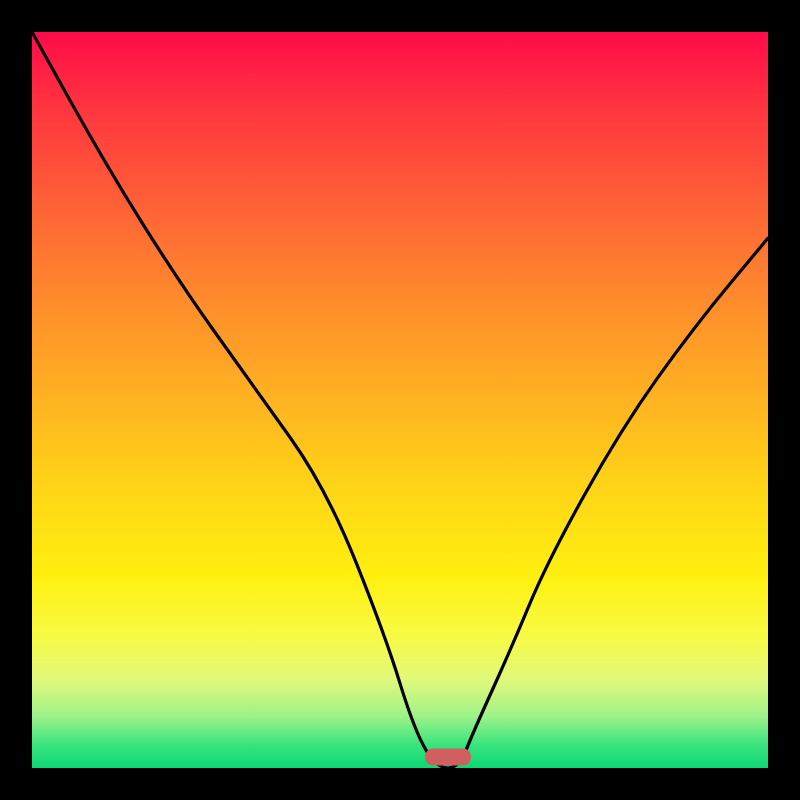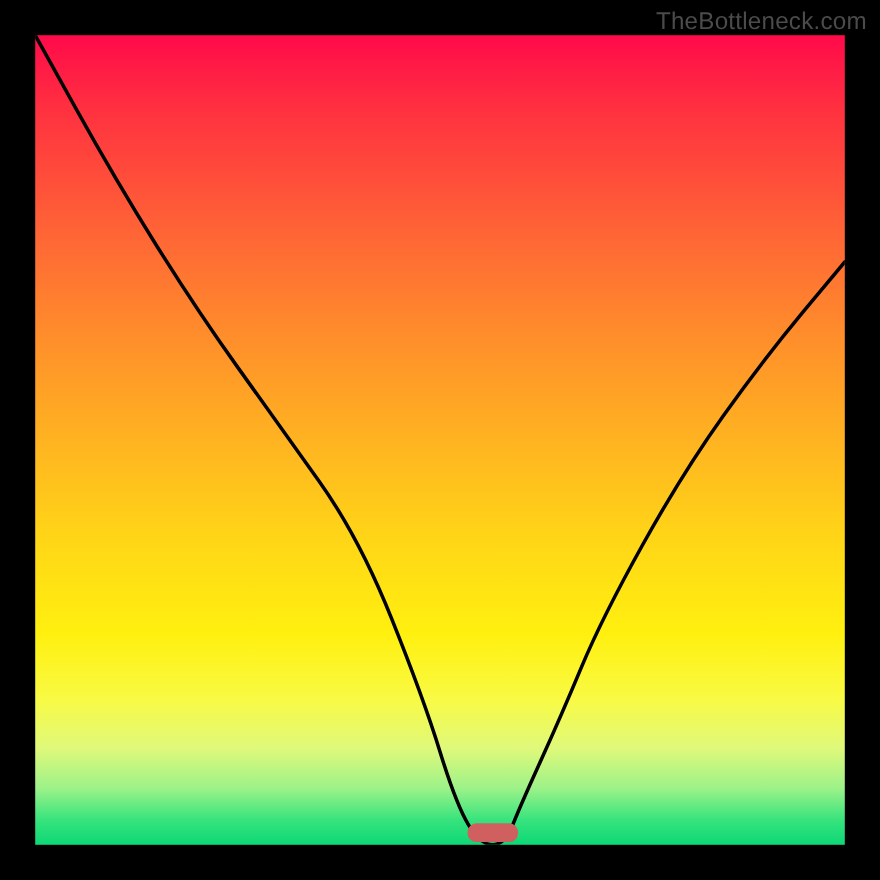--- a/index.html
+++ b/index.html
@@ -26,14 +26,13 @@
 </style>
 </head>
 <body>
 
 <div class="frame">
   <div class="plot"></div>
   <svg class="curve" viewBox="0 0 736 736" preserveAspectRatio="none">
     <path id="curve-path" fill="none" stroke="#000" stroke-width="3.2" stroke-linecap="round" d="M 0 0 Q 0 0 36.800000000000004 66.24000000000001 Q 73.60000000000001 132.48000000000002 110.4 191.35999999999999 Q 147.20000000000002 250.23999999999995 184 301.76 Q 220.79999999999998 353.28 257.6 404.79999999999995 Q 294.40000000000003 456.32 323.84000000000003 529.92 Q 353.28 603.52 368 651.36 Q 382.72 699.2 393.76 717.6 Q 404.8 736 415.84000000000003 736 Q 426.88 736 434.24 717.6 Q 441.59999999999997 699.2 460 658.72 Q 478.40000000000003 618.24 496.79999999999995 574.0799999999999 Q 515.1999999999999 529.92 552 463.67999999999995 Q 588.8000000000001 397.44 625.6 345.92 Q 662.4 294.40000000000003 699.2 250.24000000000004 T 736 206.08000000000004"></path>
   </svg>
   <div id="marker" class="marker" style="left: 447.84px; top: 756.96px;"></div>
-  <div class="watermark">TheBottleneck.com</div>
 </div>
 
 </body></html>

